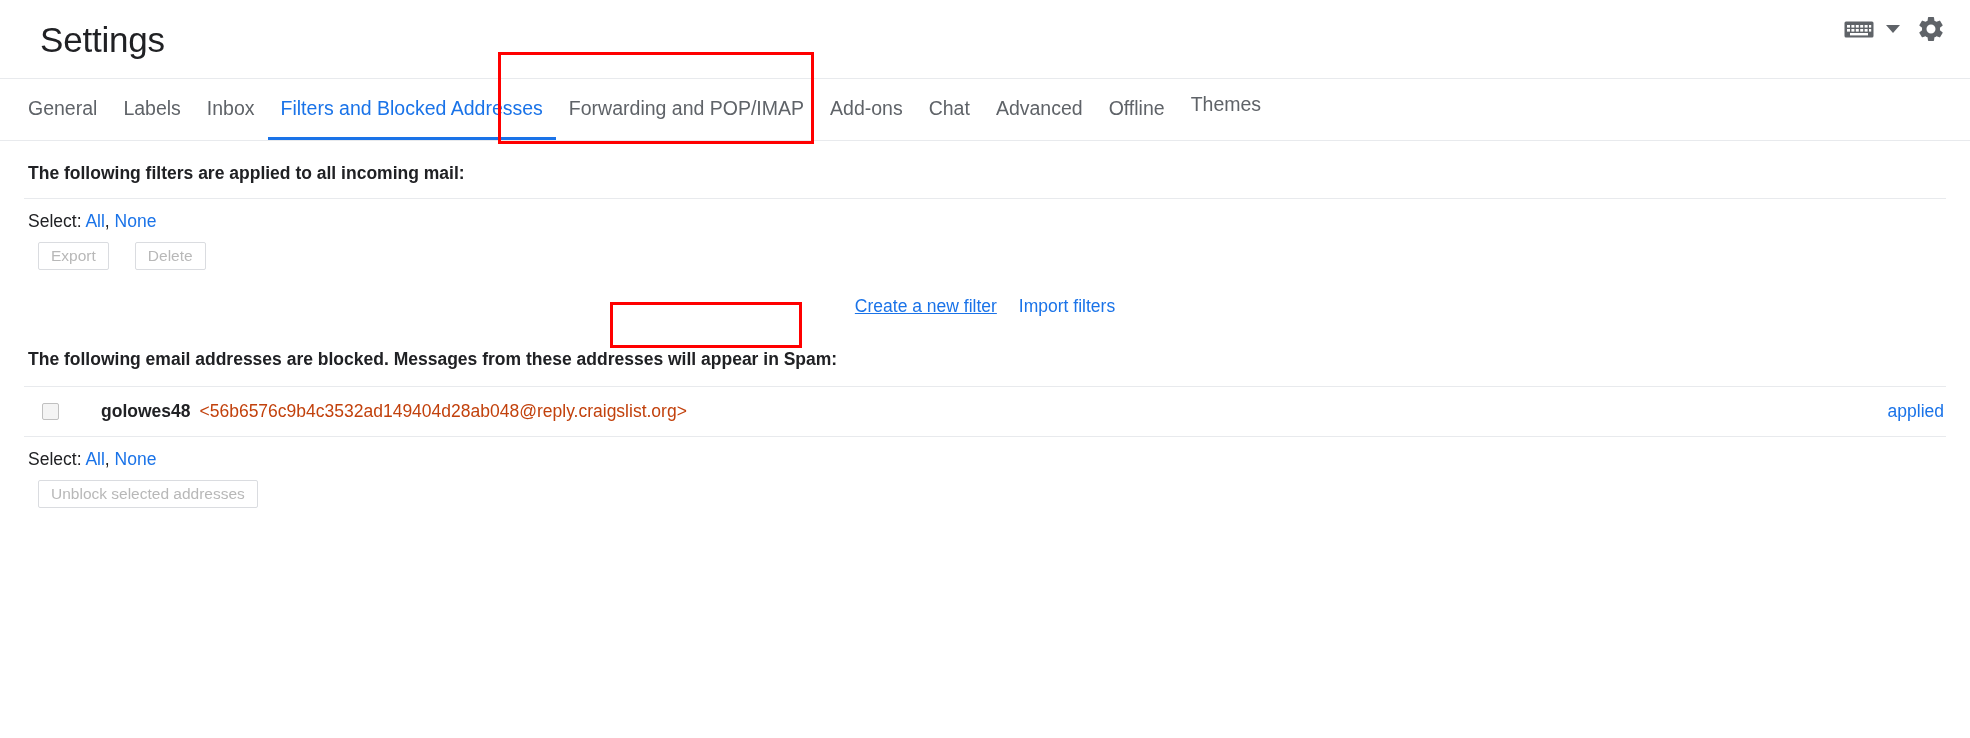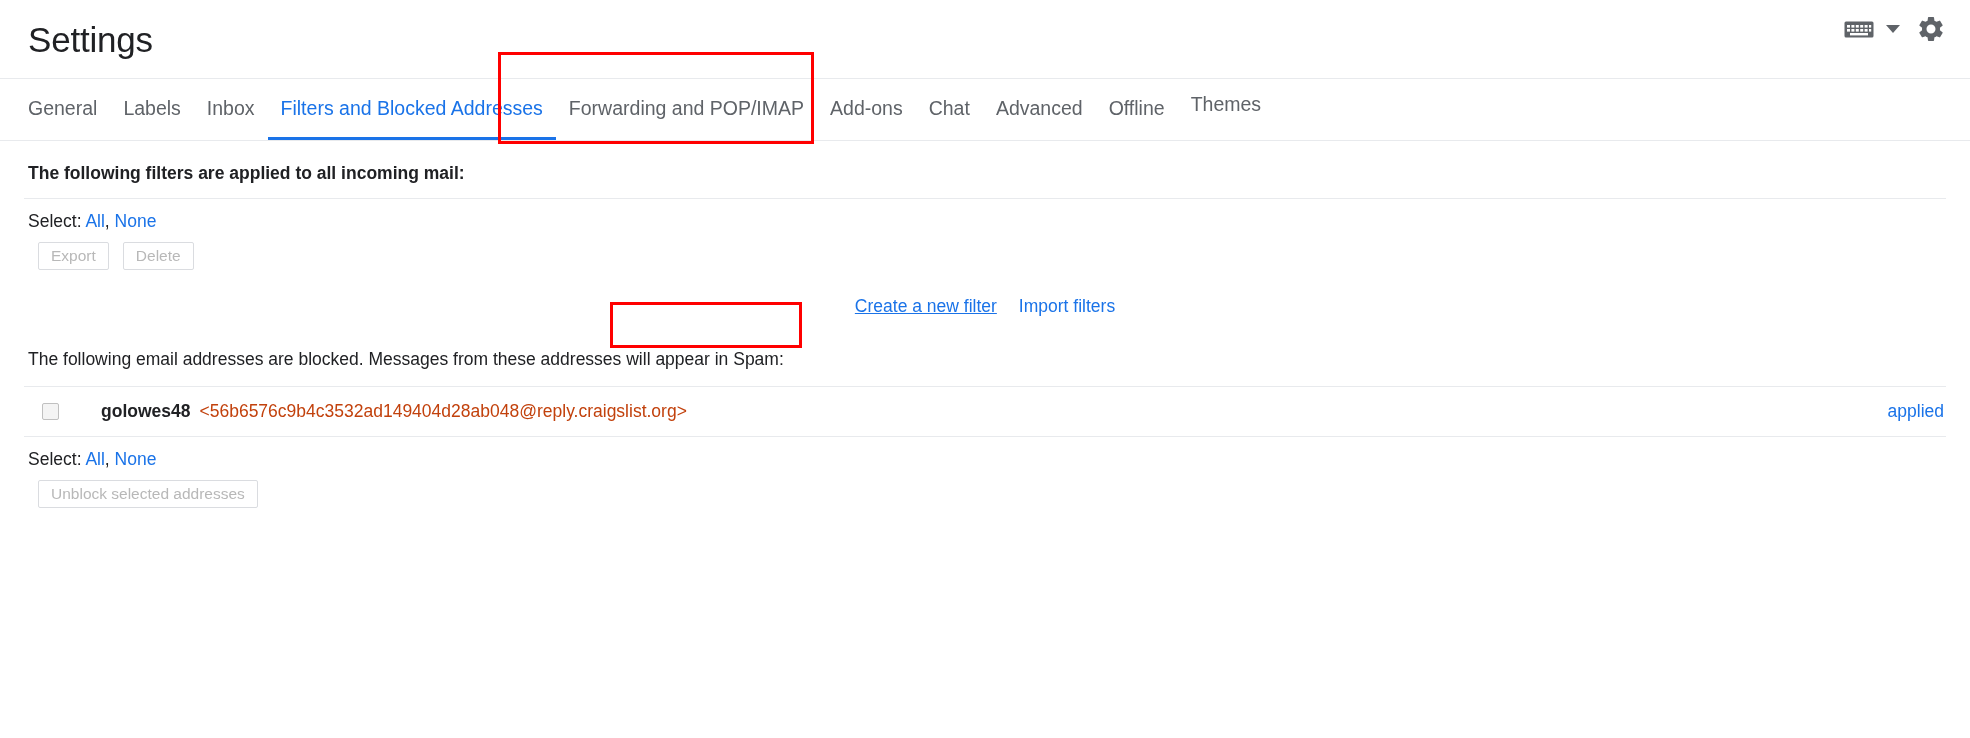--- a/index.html
+++ b/index.html
@@ -26,21 +26,21 @@
     padding: 0 24px;
     display: flex;
     align-items: center;
   }
   .page-title {
     font-size: 35px;
     font-weight: 400;
     color: #202124;
     letter-spacing: -0.2px;
     line-height: 1;
-    margin-left: 4px;
+    margin-left: 16px;
   }
   .header-right {
     position: absolute;
     right: 24px;
     top: 14px;
     display: flex;
     align-items: center;
     gap: 16px;
   }
   .icon-btn {
@@ -130,21 +130,21 @@
   }
   .link {
     color: #1a73e8;
     text-decoration: none;
     cursor: pointer;
   }
 
   .btn-row {
     padding: 6px 0 8px 14px;
     display: flex;
-    gap: 14px;
+    gap: 26px;
   }
   .btn-disabled {
     font-size: 15.5px;
     color: #b8b8b8;
     background: #fff;
     border: 1px solid #dadce0;
     border-radius: 2px;
     padding: 4px 12px;
     font-family: inherit;
     cursor: default;
@@ -159,21 +159,21 @@
     font-size: 17.5px;
   }
   .link-hover {
     color: #1a73e8;
     text-decoration: underline;
     cursor: pointer;
   }
 
   .blocked-heading {
     font-size: 17.5px;
-    font-weight: normal;
+    font-weight: bold;
     color: #202124;
     padding: 26px 0 16px 4px;
   }
 
   .blocked-row {
     display: flex;
     align-items: center;
     padding: 14px 0 14px 4px;
     position: relative;
   }

